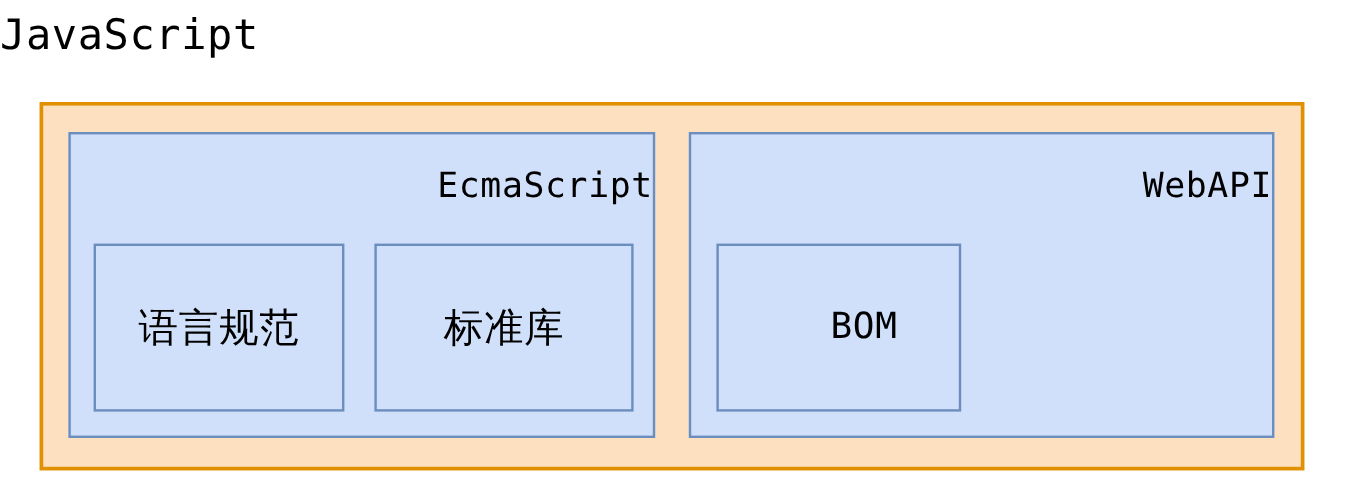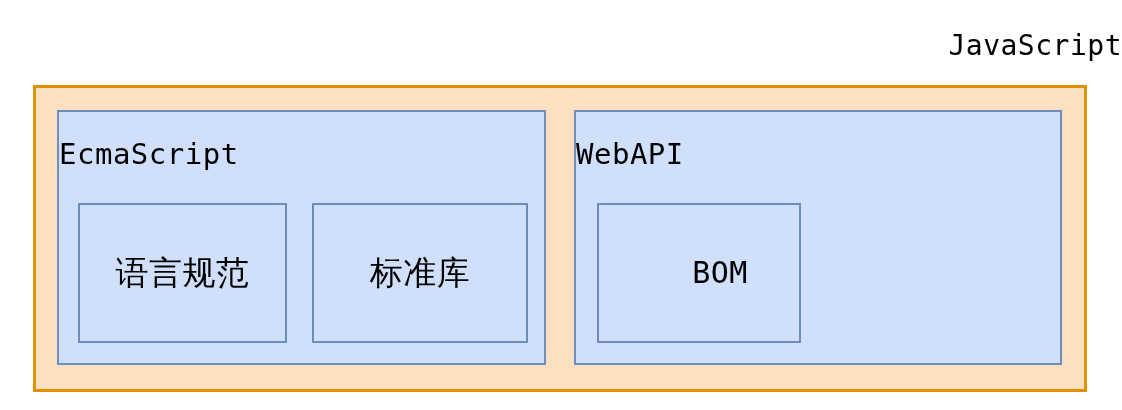--- a/index.html
+++ b/index.html
@@ -22,28 +22,27 @@
     height: 410px;
     background: #ffffff;
   }
 
   
   .diagram-title {
     position: absolute;
     left: 0;
     top: 10px;
     width: 1122px;
-    text-align: right;
+    text-align: left;
     font-family: "DejaVu Sans Mono", "Liberation Mono", monospace;
-    font-size: 28px;
+    font-size: 35px;
     line-height: 40px;
     letter-spacing: 0.5px;
     color: #000000;
     white-space: nowrap;
-    margin-top: 16px;
   }
 
   
   .outer-box {
     position: absolute;
     left: 33px;
     top: 85px;
     width: 1054px;
     height: 307px;
     box-sizing: border-box;
@@ -67,21 +66,21 @@
   .group-box.webapi {
     left: 574px;
     width: 488px;
   }
 
   .group-label {
     position: absolute;
     left: 0;
     top: 24px;
     width: 100%;
-    text-align: left;
+    text-align: right;
     font-family: "DejaVu Sans Mono", "Liberation Mono", monospace;
     font-size: 29px;
     line-height: 36px;
     letter-spacing: 0.5px;
     color: #000000;
     white-space: nowrap;
   }
 
   
   .leaf-box {

